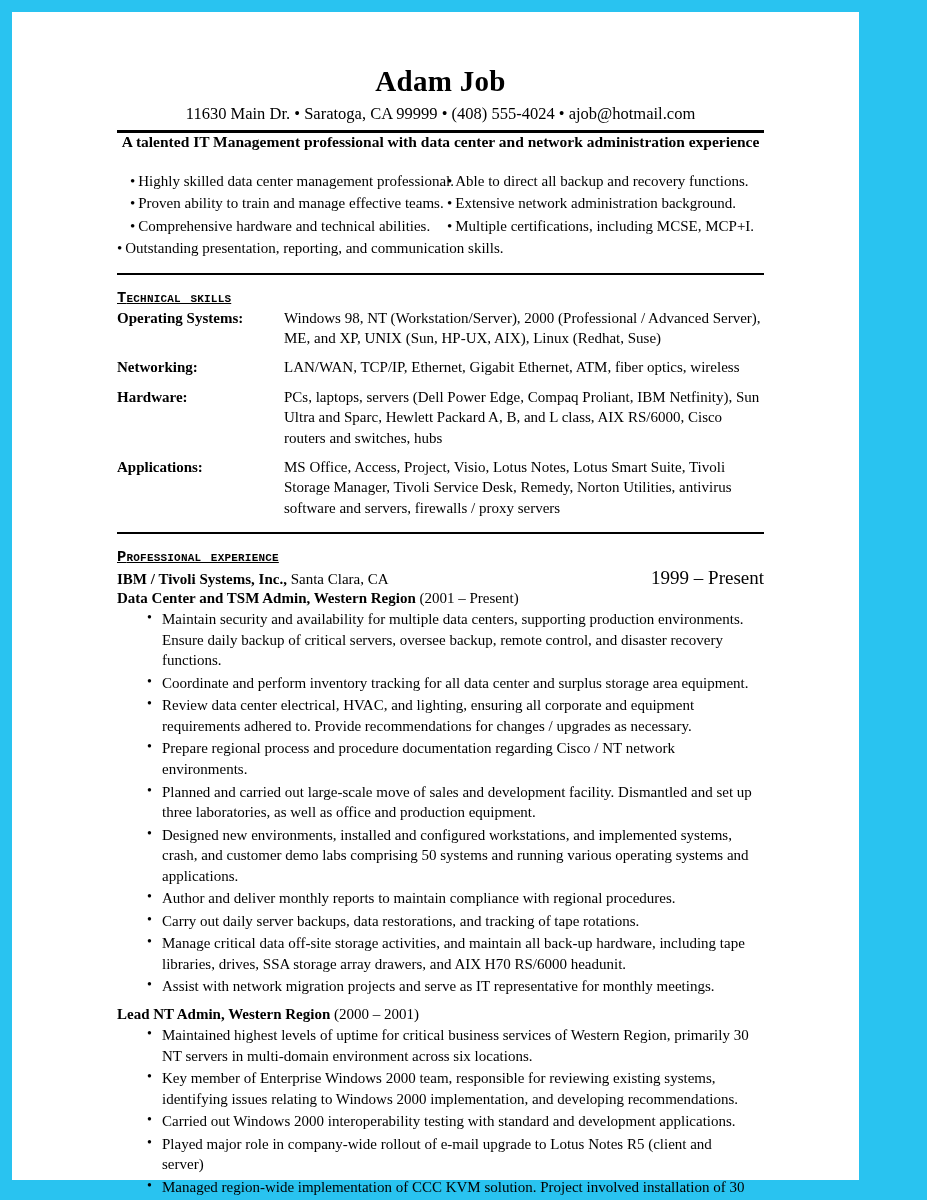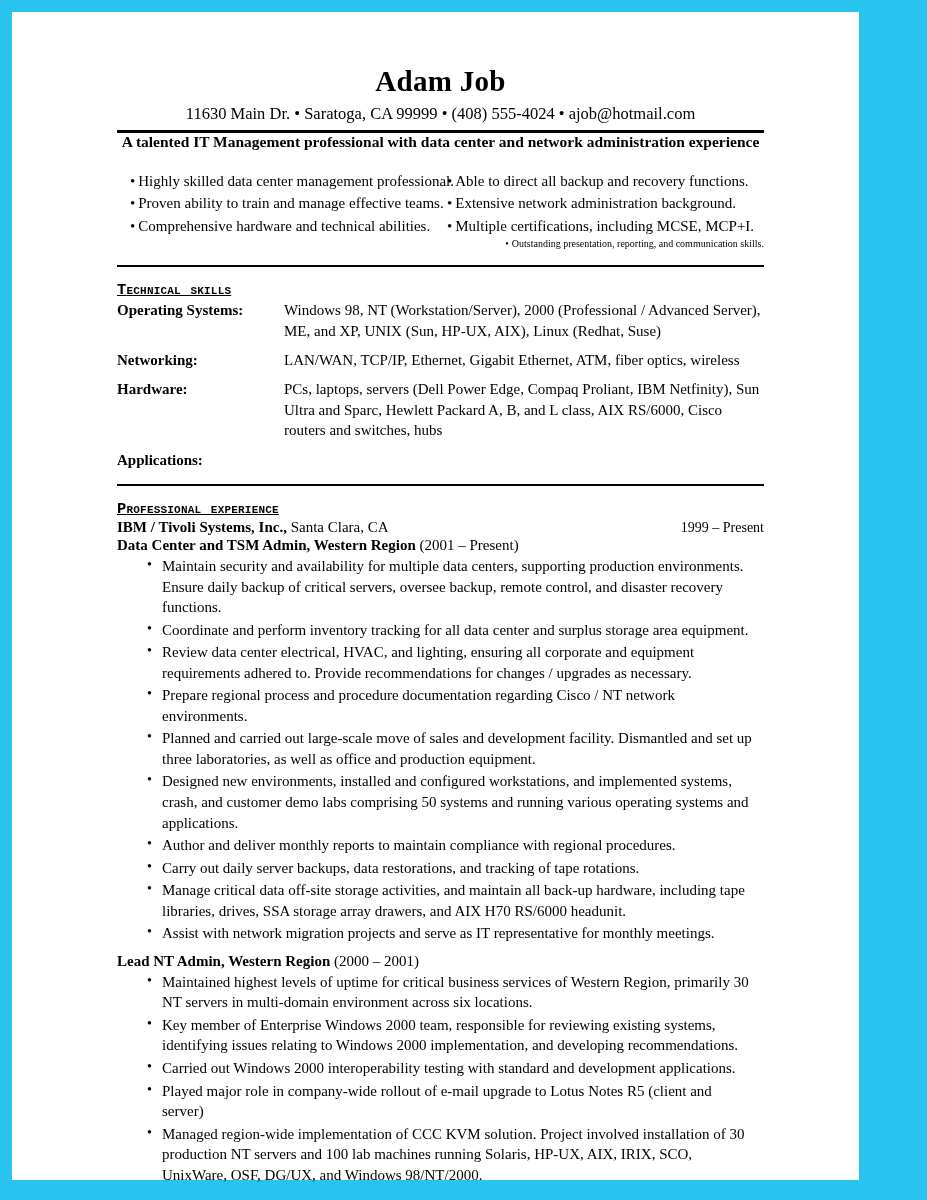--- a/index.html
+++ b/index.html
@@ -76,22 +76,22 @@
   .summary-col {
     width: 49%;
   }
   .sum-item {
     font-size: 15px;
     line-height: 1.47;
     color: #000;
     white-space: nowrap;
   }
   .sum-center {
-    text-align: right;
-    font-size: 10px;
+    text-align: left;
+    font-size: 15px;
     line-height: 1.47;
     color: #000;
   }
   .sum-bullet-glyph {
     margin-right: 3px;
   }
   .summary-spacer { height: 14px; }
 
   
   .section-head {
@@ -140,21 +140,21 @@
     align-items: baseline;
     margin-top: 1px;
   }
   .exp-company {
     font-size: 15px;
     font-weight: bold;
     color: #000;
   }
   .exp-company .plain { font-weight: normal; }
   .exp-dates {
-    font-size: 14px;
+    font-size: 19px;
     color: #000;
     white-space: nowrap;
   }
   .exp-role {
     font-size: 15px;
     font-weight: bold;
     color: #000;
     margin-top: 1px;
   }
   .exp-role .plain { font-weight: normal; }
@@ -237,20 +237,21 @@
         <div class="skill-row">
           <div class="skill-label">Networking:</div>
           <div class="skill-value">LAN/WAN, TCP/IP, Ethernet, Gigabit Ethernet, ATM, fiber optics, wireless</div>
         </div>
         <div class="skill-row">
           <div class="skill-label">Hardware:</div>
           <div class="skill-value">PCs, laptops, servers (Dell Power Edge, Compaq Proliant, IBM Netfinity), Sun Ultra and Sparc, Hewlett Packard A, B, and L class, AIX RS/6000, Cisco routers and switches, hubs</div>
         </div>
         <div class="skill-row">
           <div class="skill-label">Applications:</div>
+          <div class="skill-value">MS Office, Access, Project, Visio, Lotus Notes, Lotus Smart Suite, Tivoli Storage Manager, Tivoli Service Desk, Remedy, Norton Utilities, antivirus software and servers, firewalls / proxy servers</div>
         </div>
       </div>
       <div class="summary-spacer"></div>
       <div class="rule-mid"></div>
     </div>
 
     <div>
       <div class="section-head">Professional Experience</div>
 
       <div class="exp-company-row">

